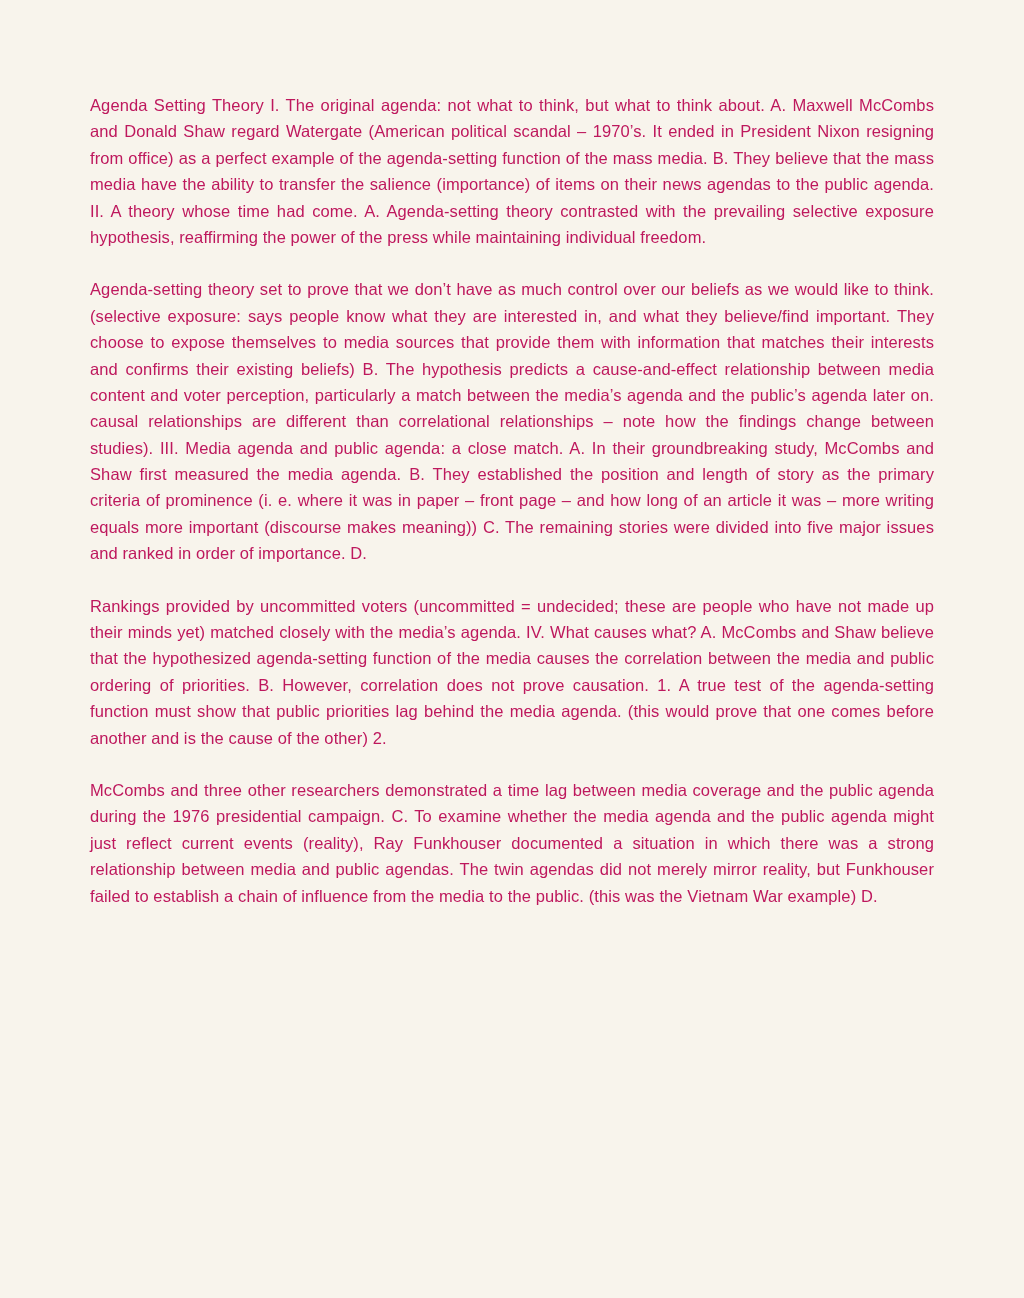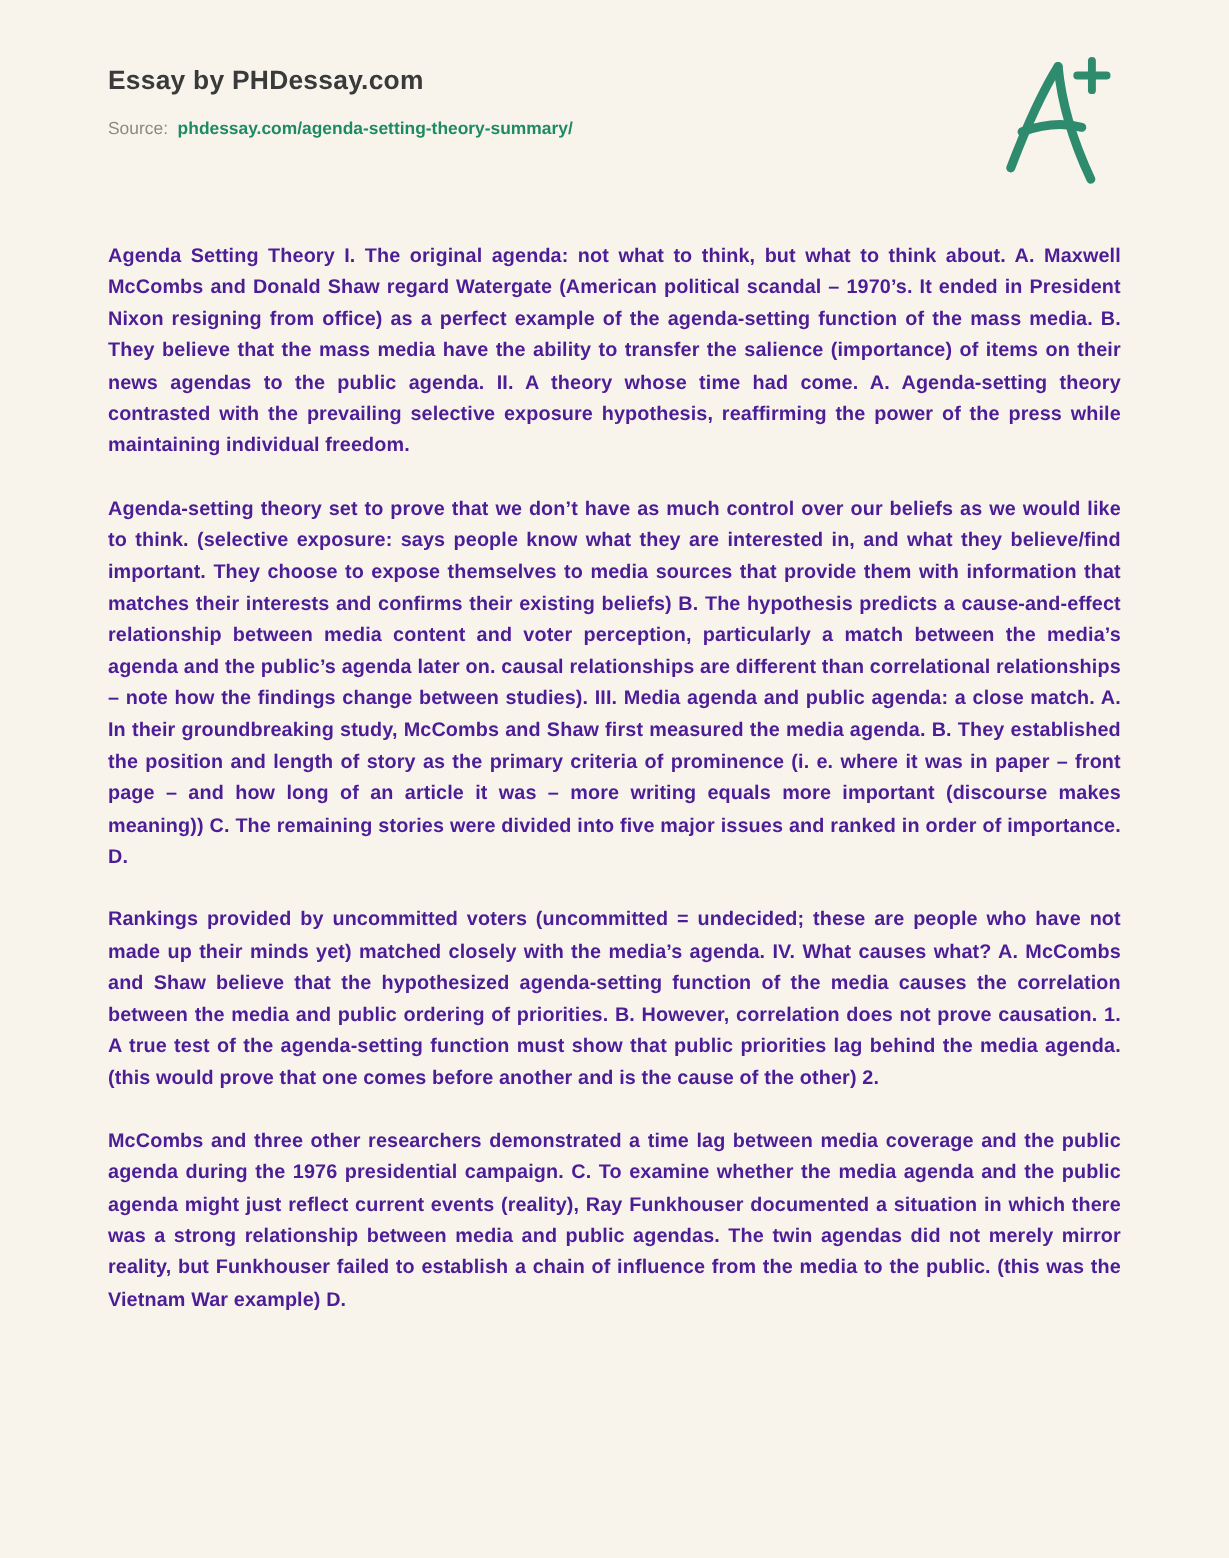--- a/index.html
+++ b/index.html
@@ -55,54 +55,30 @@
     color: #2e2e2e;
     letter-spacing: 0.2px;
   }
   .article-body {
     margin-top: 46px;
   }
   .article-body p {
     font-size: 16.5px;
     line-height: 1.6;
     text-align: justify;
-    color: #4c1d95;
+    color: #be185d;
     margin-bottom: 26px;
     letter-spacing: 0.1px;
-    font-weight: bold;
   }
 </style>
 </head>
 <body>
 
 <div class="page">
 
-  <div class="header-row">
-    <div class="header-left">
-      <div class="essay-by">Essay by PHDessay.com</div>
-      <div class="source-line">
-        <span class="source-label">Source:</span>
-        <a class="source-link">phdessay.com/agenda-setting-theory-summary/</a>
-      </div>
-    </div>
-
-    <div class="logo-wrap">
-      <svg viewBox="0 0 100 115" width="96" height="108" aria-hidden="true">
-        <g fill="none" stroke="#2e8b6e" stroke-width="8" stroke-linecap="round">
-          <path d="M12 100 C28 58 44 26 54 10"></path>
-          <path d="M54 10 C57 42 68 78 83 110"></path>
-          <path d="M22 68 C44 60 60 60 75 64"></path>
-        </g>
-        <g fill="none" stroke="#2e8b6e" stroke-width="7" stroke-linecap="round">
-          <path d="M84 5 L84 31"></path>
-          <path d="M71 18 L97 18"></path>
-        </g>
-      </svg>
-    </div>
-  </div>
 
 
   <div class="article-body">
     <p>Agenda Setting Theory I. The original agenda: not what to think, but what to think about. A. Maxwell McCombs and Donald Shaw regard Watergate (American political scandal – 1970’s. It ended in President Nixon resigning from office) as a perfect example of the agenda-setting function of the mass media. B. They believe that the mass media have the ability to transfer the salience (importance) of items on their news agendas to the public agenda. II. A theory whose time had come. A. Agenda-setting theory contrasted with the prevailing selective exposure hypothesis, reaffirming the power of the press while maintaining individual freedom.</p>
     <p>Agenda-setting theory set to prove that we don’t have as much control over our beliefs as we would like to think. (selective exposure: says people know what they are interested in, and what they believe/find important. They choose to expose themselves to media sources that provide them with information that matches their interests and confirms their existing beliefs) B. The hypothesis predicts a cause-and-effect relationship between media content and voter perception, particularly a match between the media’s agenda and the public’s agenda later on. causal relationships are different than correlational relationships – note how the findings change between studies). III. Media agenda and public agenda: a close match. A. In their groundbreaking study, McCombs and Shaw first measured the media agenda. B. They established the position and length of story as the primary criteria of prominence (i. e. where it was in paper – front page – and how long of an article it was – more writing equals more important (discourse makes meaning)) C. The remaining stories were divided into five major issues and ranked in order of importance. D.</p>
     <p>Rankings provided by uncommitted voters (uncommitted = undecided; these are people who have not made up their minds yet) matched closely with the media’s agenda. IV. What causes what? A. McCombs and Shaw believe that the hypothesized agenda-setting function of the media causes the correlation between the media and public ordering of priorities. B. However, correlation does not prove causation. 1. A true test of the agenda-setting function must show that public priorities lag behind the media agenda. (this would prove that one comes before another and is the cause of the other) 2.</p>
     <p>McCombs and three other researchers demonstrated a time lag between media coverage and the public agenda during the 1976 presidential campaign. C. To examine whether the media agenda and the public agenda might just reflect current events (reality), Ray Funkhouser documented a situation in which there was a strong relationship between media and public agendas. The twin agendas did not merely mirror reality, but Funkhouser failed to establish a chain of influence from the media to the public. (this was the Vietnam War example) D.</p>
   </div>
 
 </div>

